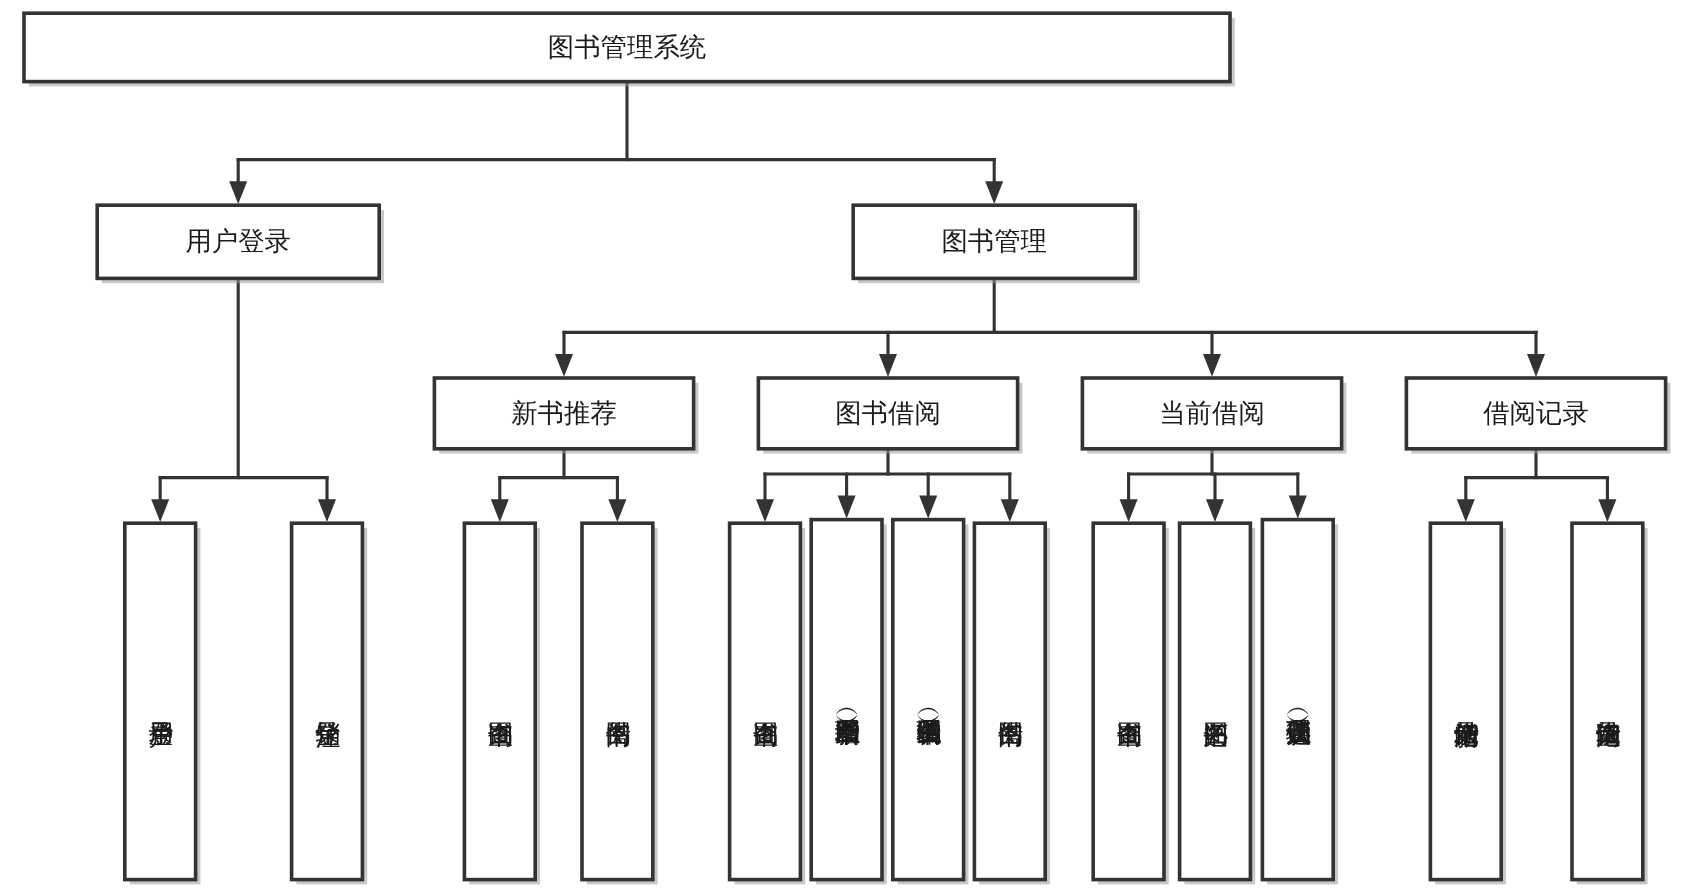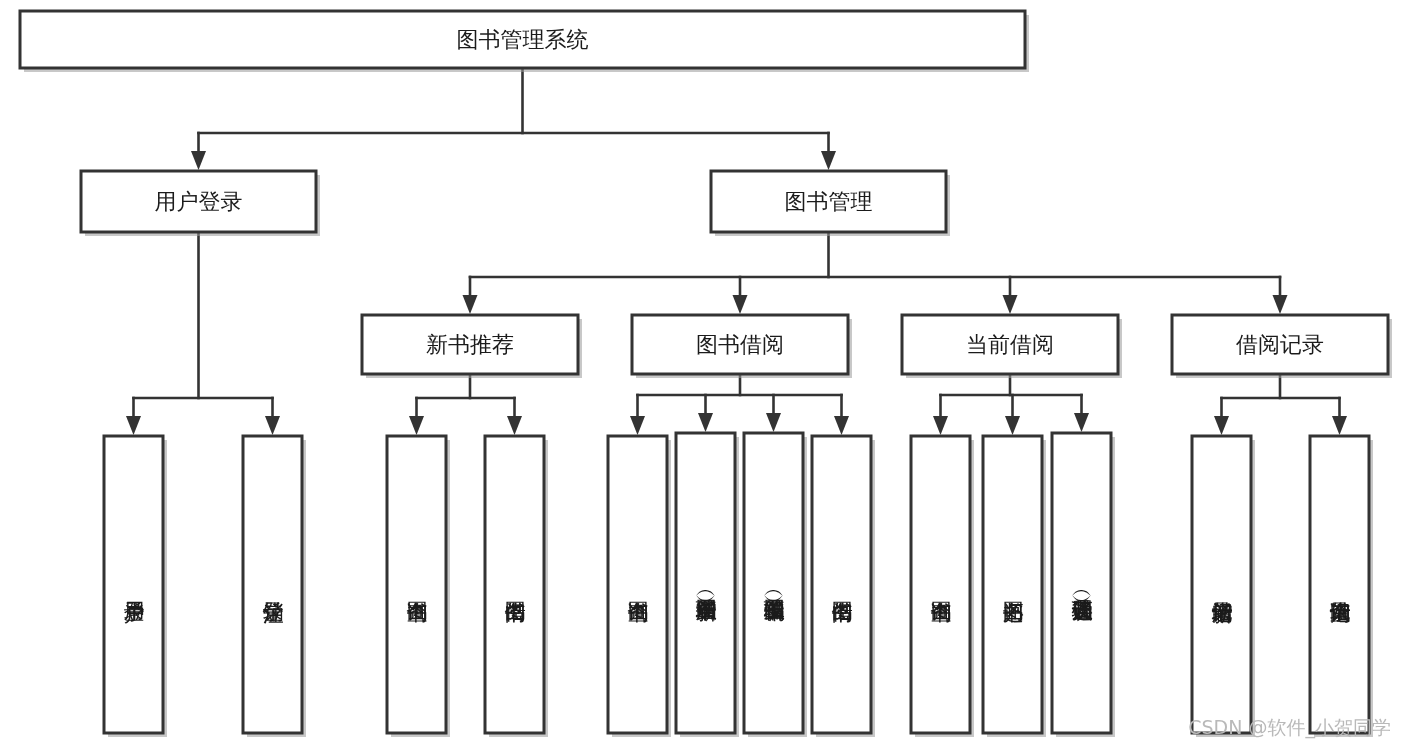--- a/index.html
+++ b/index.html
@@ -196,14 +196,13 @@
       <div class="node-label-v" style="left: 608px; top: 436px; width: 59px; height: 297px;">查询图书</div>
       <div class="node-label-v" style="left: 676px; top: 433px; width: 59px; height: 300px;">新增图书（管理员）</div>
       <div class="node-label-v" style="left: 744px; top: 433px; width: 59px; height: 300px;">编辑图书（管理员）</div>
       <div class="node-label-v" style="left: 812px; top: 436px; width: 59px; height: 297px;">借阅图书</div>
       <div class="node-label-v" style="left: 911px; top: 436px; width: 59px; height: 297px;">查询图书</div>
       <div class="node-label-v" style="left: 983px; top: 436px; width: 59px; height: 297px;">归还图书</div>
       <div class="node-label-v" style="left: 1052px; top: 433px; width: 59px; height: 300px;">确认归还（管理员）</div>
       <div class="node-label-v" style="left: 1192px; top: 436px; width: 59px; height: 297px;">新增借阅记录</div>
       <div class="node-label-v" style="left: 1310px; top: 436px; width: 59px; height: 297px;">查询借阅记录</div>
     </div>
-  <div class="watermark">CSDN @软件_小贺同学</div>
 </div>
 
 </body></html>

